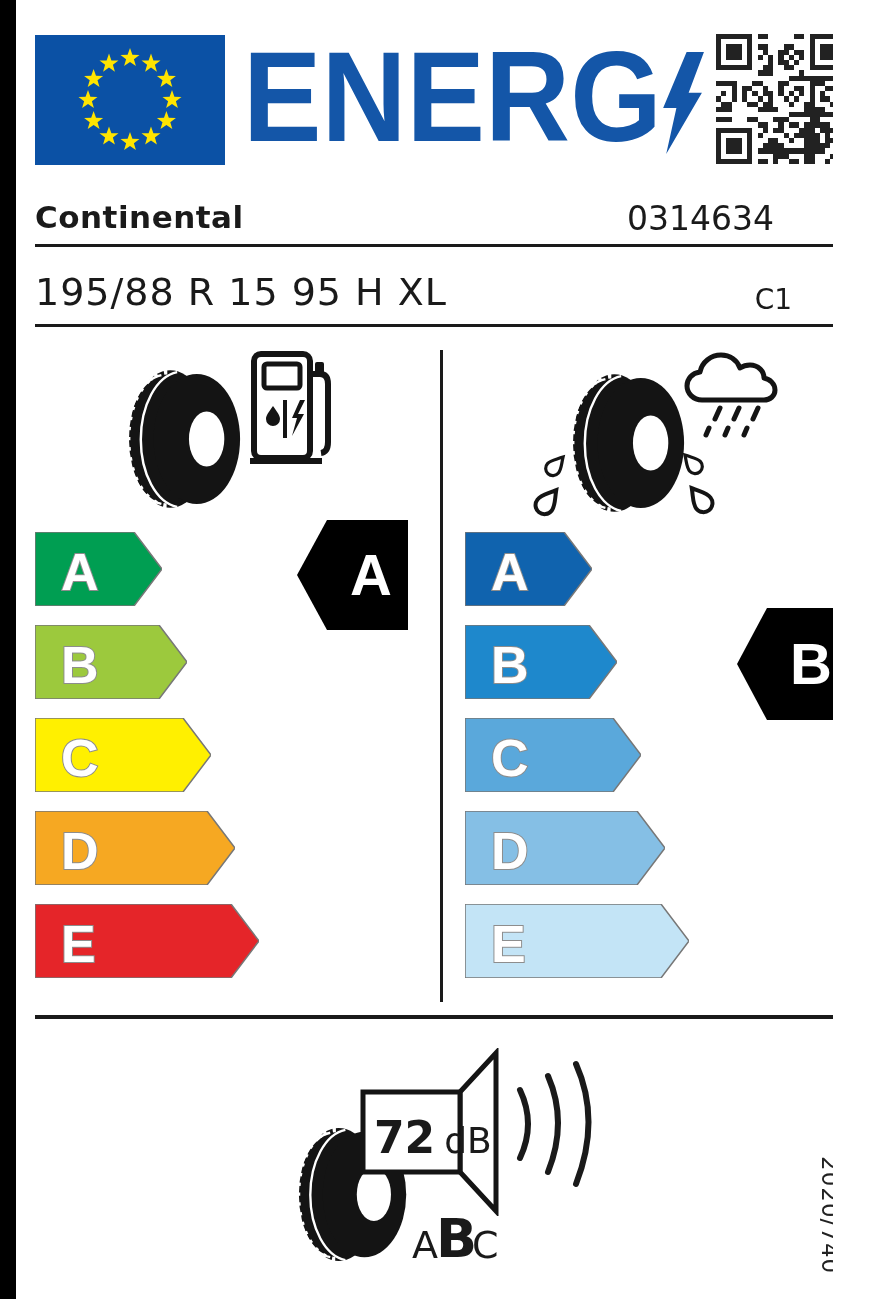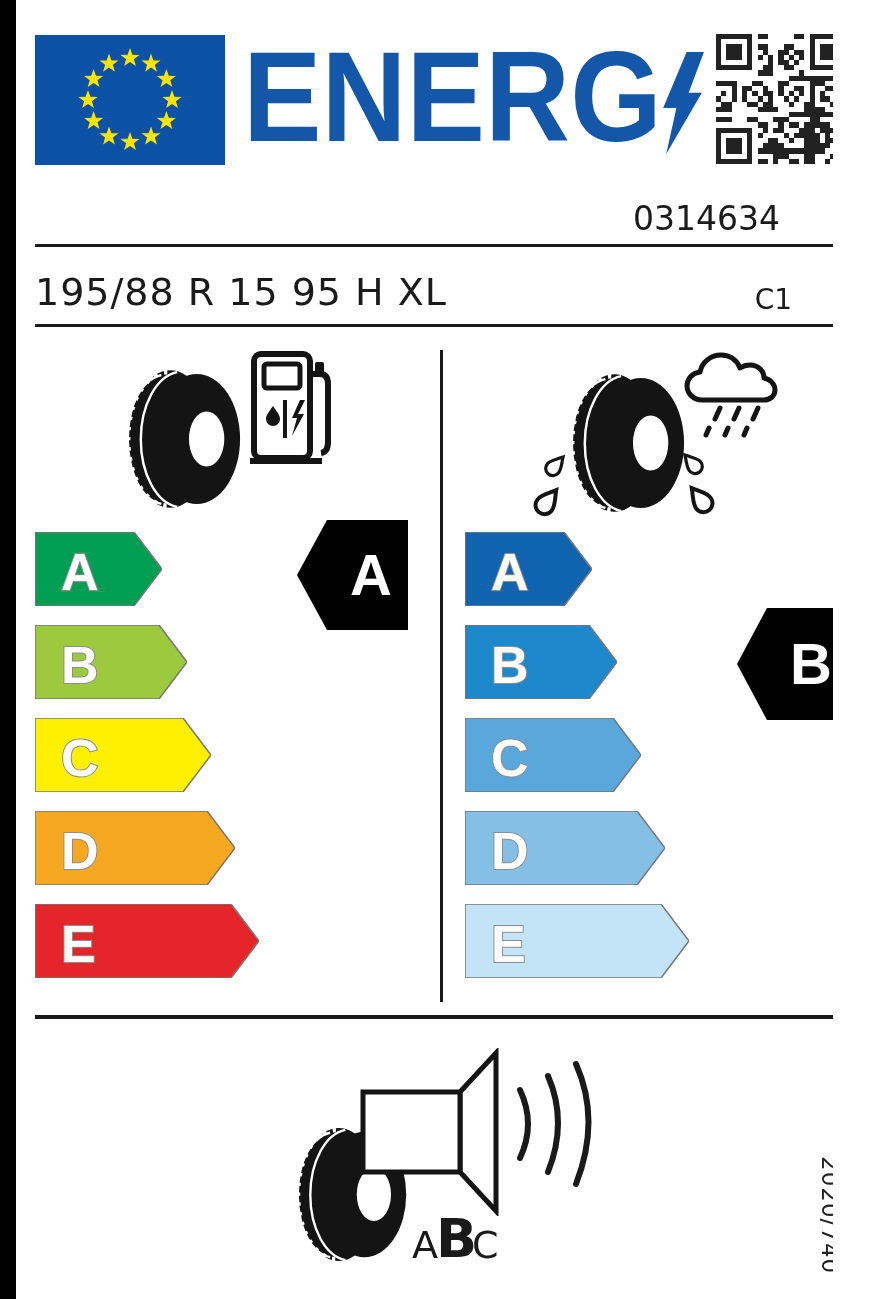--- a/index.html
+++ b/index.html
@@ -288,21 +288,22 @@
         <rect x="11" y="24" width="1" height="1"></rect>
         <rect x="14" y="24" width="1" height="1"></rect>
         <rect x="15" y="24" width="1" height="1"></rect>
         <rect x="17" y="24" width="1" height="1"></rect>
         <rect x="18" y="24" width="1" height="1"></rect>
         <rect x="21" y="24" width="1" height="1"></rect>
         <rect x="24" y="24" width="1" height="1"></rect>
       </g>
   </svg>
 
-  <div class="abs label-id" style="right:53px;top:199px;">0314634</div>
+  <div class="abs brand" style="left:35px;top:199px;">Continental</div>
+  <div class="abs label-id" style="right:59px;top:199px;">0314634</div>
   <div class="abs rule" style="left:35px;top:244px;width:810px;height:3px;"></div>
 
   <div class="abs tyre-size" style="left:35px;top:270px;">195/88 R 15 95 H XL</div>
   <div class="abs tyre-class" style="right:41px;top:283px;">C1</div>
   <div class="abs rule" style="left:35px;top:324px;width:810px;height:3px;"></div>
 
   <div class="abs rule" style="left:440px;top:350px;width:3px;height:652px;"></div>
 
   <svg class="abs" style="left:126px;top:366px;" width="118" height="146" viewBox="0 0 120 146">
       <use href="#tireShape"></use>
@@ -417,20 +418,24 @@
 
   <svg class="abs" style="left:296px;top:1124px;" width="114" height="141" viewBox="0 0 120 146">
       <use href="#tireShape"></use>
     </svg>
 
   <svg class="abs" style="left:360px;top:1048px;" width="140" height="168" viewBox="0 0 140 168">
     <polygon points="100,44 136,5 136,163 100,124" fill="#ffffff" stroke="#141414" stroke-width="5"></polygon>
     <rect x="3" y="44" width="97" height="80" fill="#ffffff" stroke="#141414" stroke-width="5"></rect>
   </svg>
 
+  <div class="abs noise-db" style="left:374px;top:1112px;">
+    <span class="val">72</span>
+    <span class="unit">dB</span>
+  </div>
 
   <svg class="abs" style="left:508px;top:1058px;" width="90" height="132" viewBox="0 0 90 132" fill="none" stroke="#1a1a1a" stroke-width="6" stroke-linecap="round">
     <path d="M12,32 q16,34 0,68"></path>
     <path d="M40,18 q20,46 0,96"></path>
     <path d="M68,6 q25,56 0,120"></path>
   </svg>
 
   <span class="abs noise-class nc-a" style="left:412px;top:1226px;">A</span>
   <span class="abs noise-class nc-b" style="left:436px;top:1212px;">B</span>
   <span class="abs noise-class nc-c" style="left:472px;top:1226px;">C</span>

